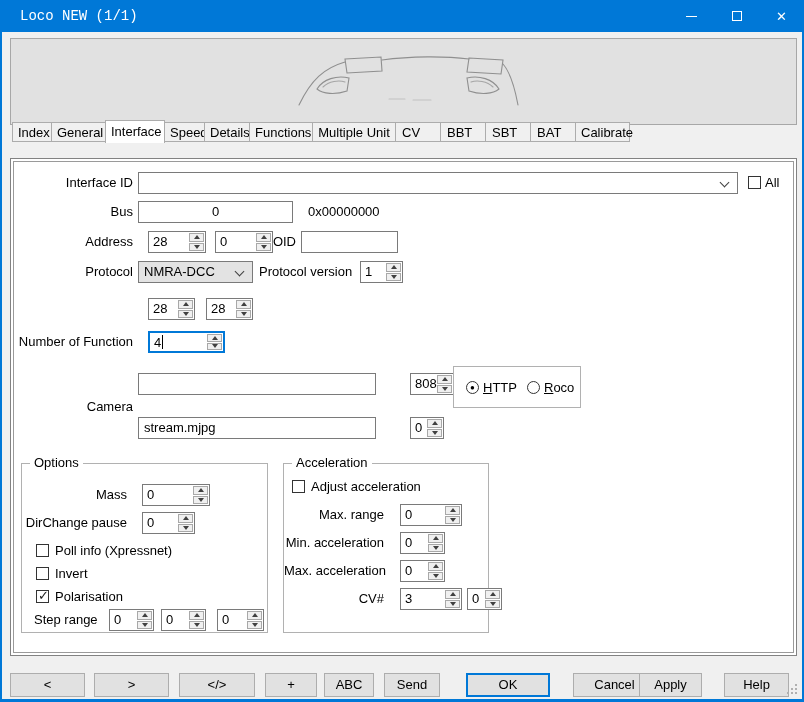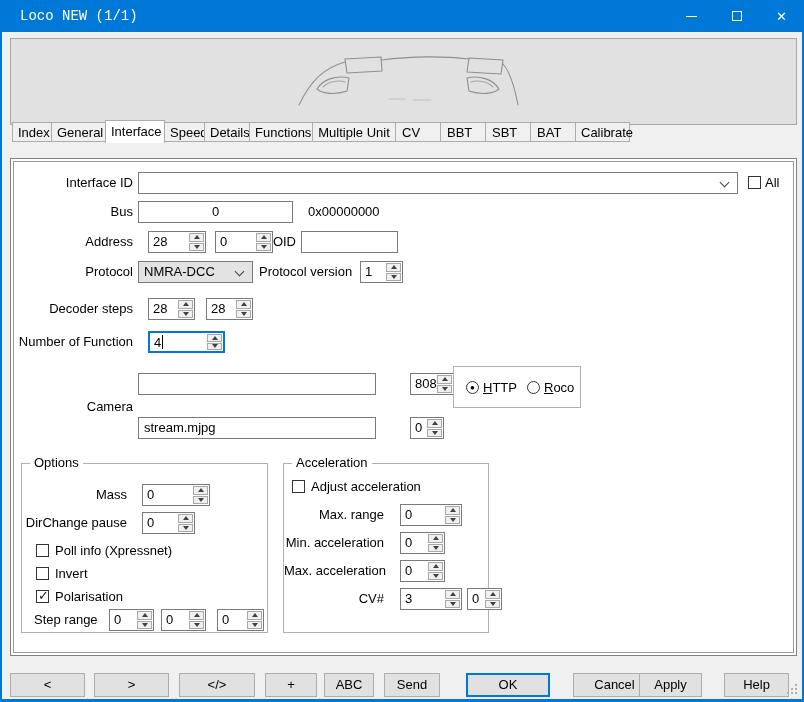--- a/index.html
+++ b/index.html
@@ -163,21 +163,20 @@
     </div>
     <div class="lbl" style="left:248px;top:102px">Protocol version</div>
     <div class="spin" style="left:339px;top:102px;width:43px">
       <span class="val">1</span>
       <span class="btns">
           <span class="sb up"></span>
           <span class="sb down"></span>
         </span>
     </div>
 
-    <div class="lbl r" style="left:0;top:139px;width:122px">Decoder steps</div>
     <div class="spin" style="left:127px;top:139px;width:47px">
       <span class="val">28</span>
       <span class="btns">
           <span class="sb up"></span>
           <span class="sb down"></span>
         </span>
     </div>
     <div class="spin" style="left:185px;top:139px;width:47px">
       <span class="val">28</span>
       <span class="btns">

